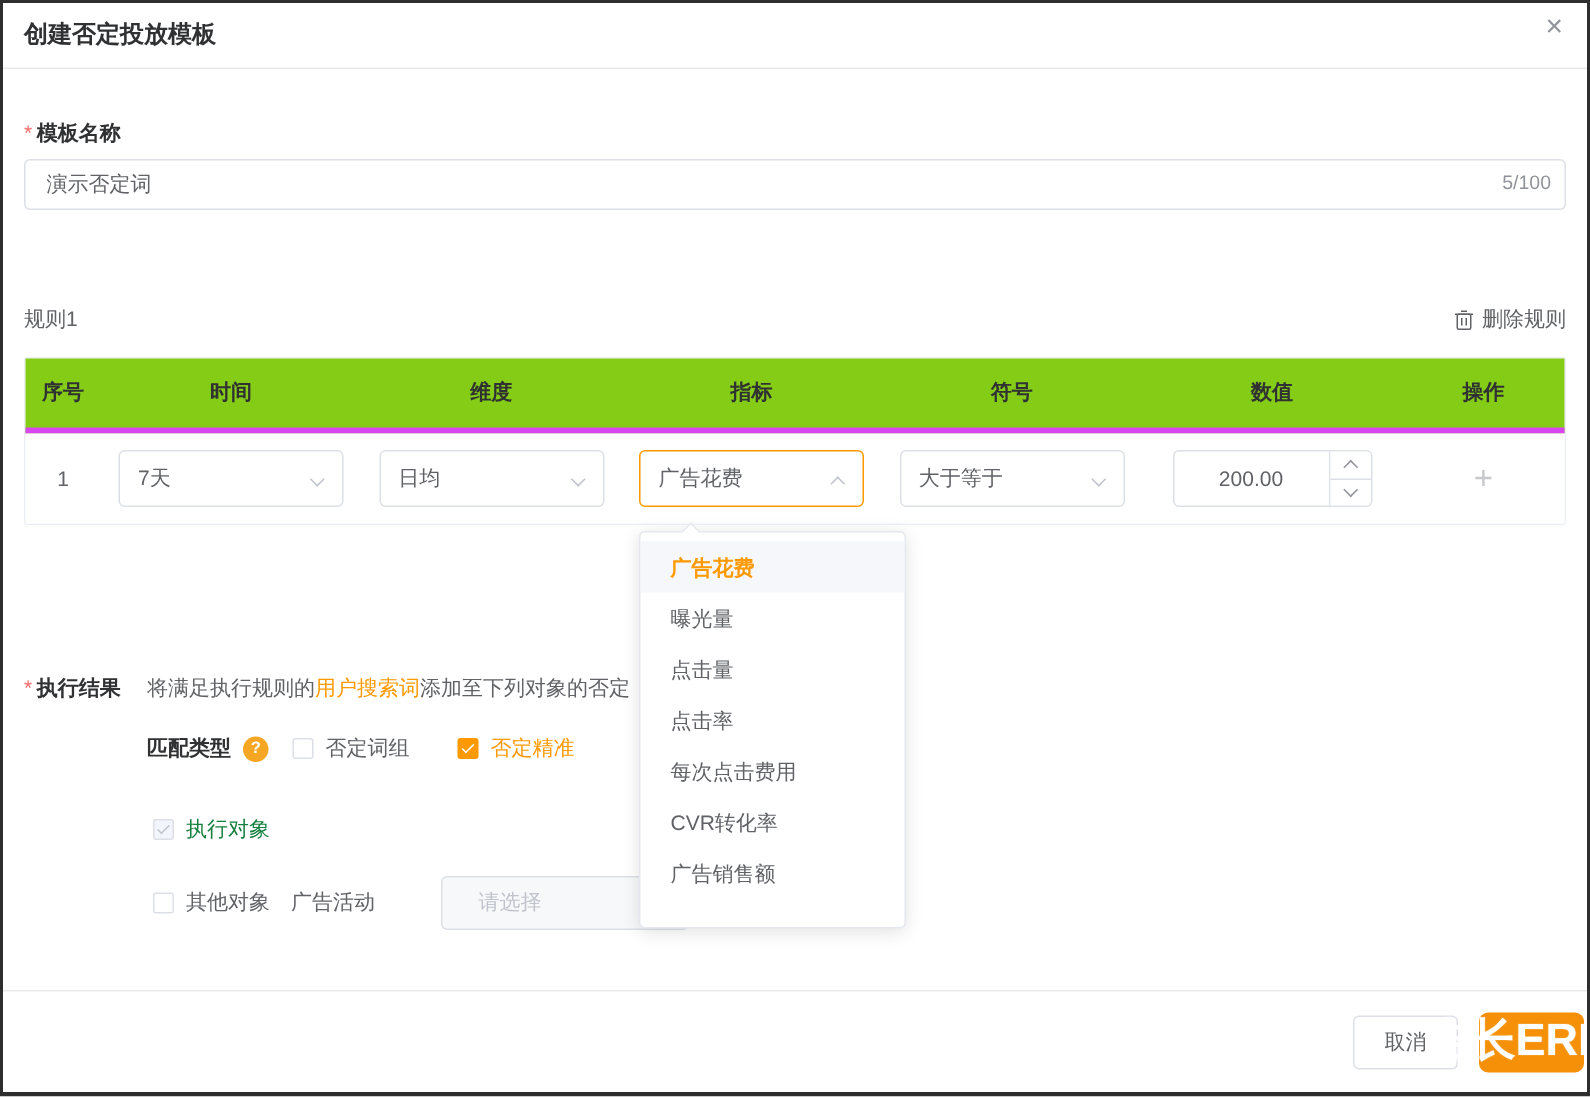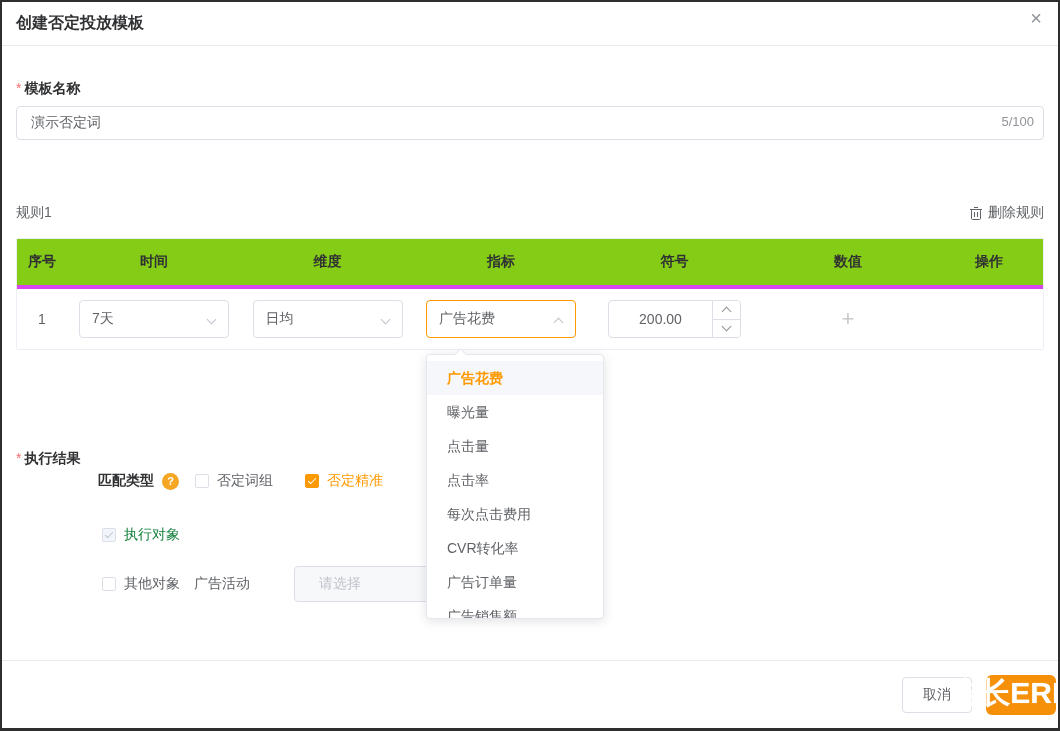--- a/index.html
+++ b/index.html
@@ -432,20 +432,26 @@
             <span class="caret"></span>
           </div>
         </div>
         <div class="cell">
           <div class="select active">
             <span>广告花费</span>
             <span class="caret up"></span>
           </div>
         </div>
         <div class="cell">
+          <div class="select">
+            <span>大于等于</span>
+            <span class="caret"></span>
+          </div>
+        </div>
+        <div class="cell">
           <div class="num-input">
             <div class="num-value">200.00</div>
             <div class="stepper">
               <div class="step-btn up">
                   <span class="step-caret u"></span>
                 </div>
               <div class="step-btn">
                   <span class="step-caret d"></span>
                 </div>
             </div>
@@ -455,20 +461,23 @@
           <span class="add-row-btn">+</span>
         </div>
       </div>
     </div>
 
     <div class="exec-section">
       <div class="exec-label">
         <span class="req">*</span><span>执行结果</span>
       </div>
       <div class="exec-content">
+        <div class="exec-desc">
+          <span>将满足执行规则的</span><span class="hl">用户搜索词</span><span>添加至下列对象的否定</span>
+        </div>
 
         <div class="match-row">
           <span class="match-label">匹配类型</span>
           <span class="help-icon">?</span>
           <span class="checkbox-item">
             <span class="cb"></span>
             <span class="cb-label">否定词组</span>
           </span>
           <span class="checkbox-item">
             <span class="cb checked"></span>
@@ -499,21 +508,20 @@
   </div>
 
   <div class="dropdown-arrow"></div>
   <div class="dropdown">
     <div class="dd-item selected">广告花费</div>
     <div class="dd-item">曝光量</div>
     <div class="dd-item">点击量</div>
     <div class="dd-item">点击率</div>
     <div class="dd-item">每次点击费用</div>
     <div class="dd-item">CVR转化率</div>
-    <div class="dd-item">广告订单量</div>
     <div class="dd-item">广告销售额</div>
   </div>
 
   <div class="modal-footer">
     <button class="btn-cancel">取消</button>
     <button class="btn-confirm"></button>
   </div>
 
   <div class="watermark">告长ERP</div>
 

